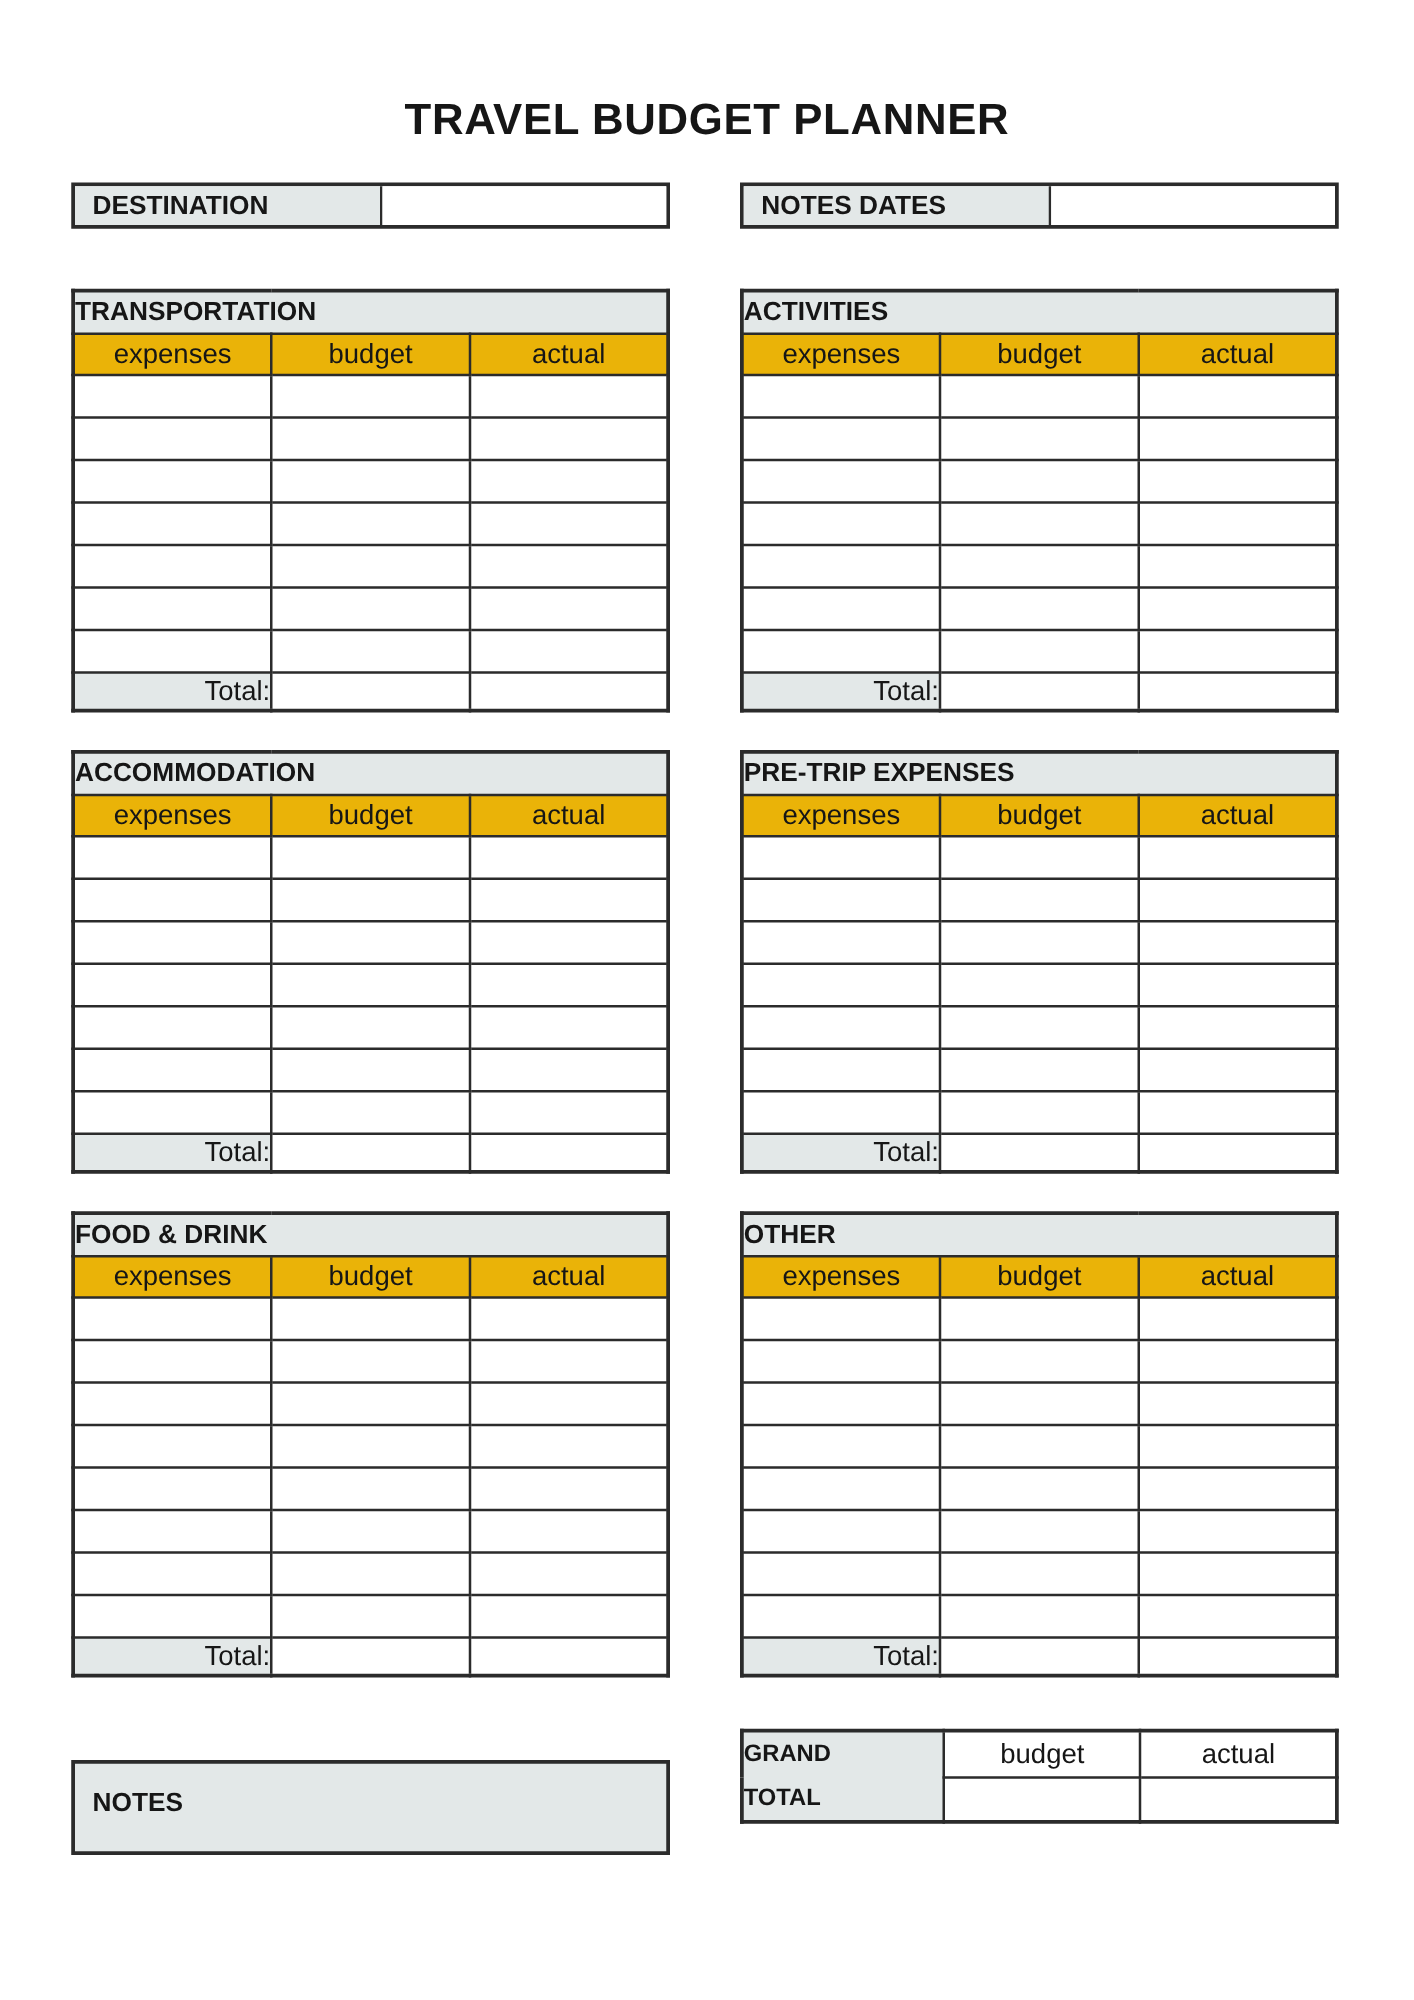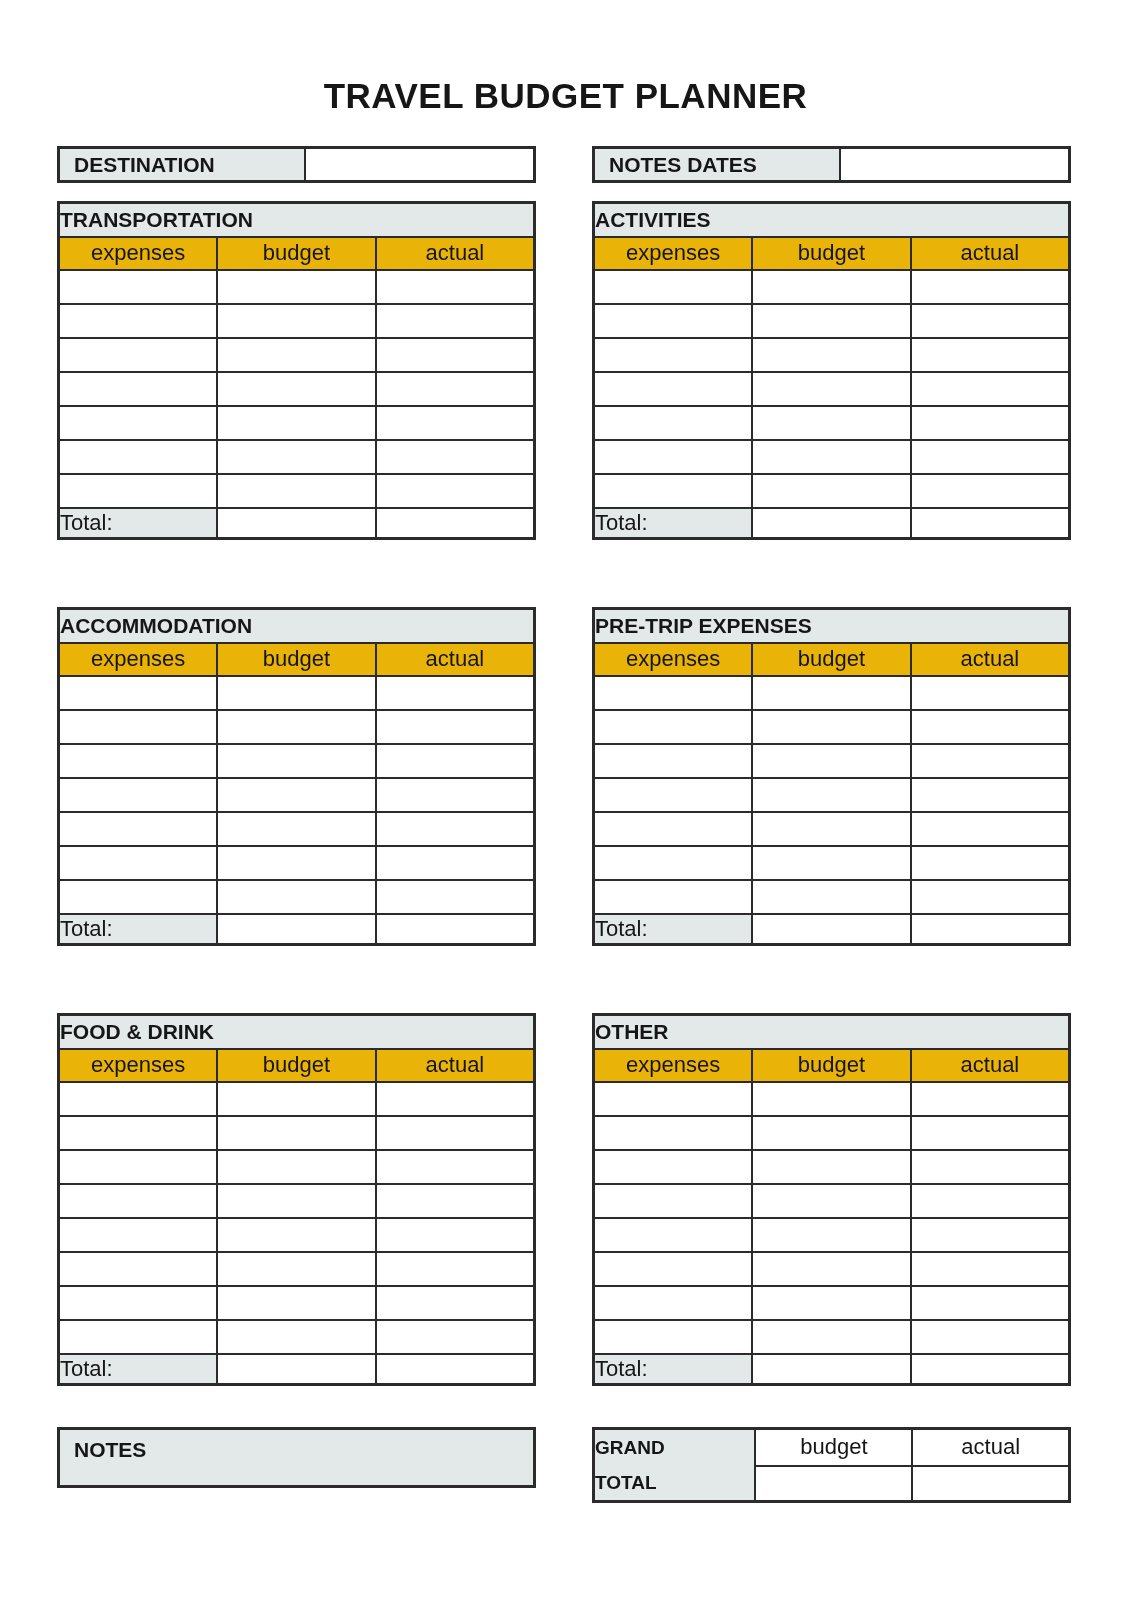--- a/index.html
+++ b/index.html
@@ -49,21 +49,21 @@
     border-right:2px solid var(--border);
     font-weight:bold;
     font-size:21px;
     display:flex;
     align-items:center;
     padding-left:14px;
   }
   .field-value{ flex:1; background:#fff; }
 
   
-  .tables-grid{ margin-top:18px; row-gap:67px; }
+  .tables-grid{ margin-top:48px; row-gap:30px; }
   table.section-table{
     width:100%;
     border-collapse:collapse;
     border:3px solid var(--border);
     table-layout:fixed;
   }
   table.section-table th, table.section-table td{
     border:2px solid var(--border);
     padding:0;
   }
@@ -84,30 +84,31 @@
   }
   .col-expenses{ width:52.5%; }
   .col-budget{ width:24%; }
   .col-actual{ width:23.5%; }
   tbody tr.data-row{ height:34px; background:#fff; }
   .total-row{ height:31px; }
   .total-label{
     background:var(--fill);
     font-weight:400;
     font-size:22px;
-    text-align:left;
+    text-align:right;
   }
 
   
   .bottom-row{ margin-top:41px; }
   .notes-box{
-    height:61px;
+    height:76px;
     border:3px solid var(--border);
     background:var(--fill);
-    padding:8px 0 0 14px;
+    padding:20px 0 0 14px;
+    margin-top:25px;
   }
   .notes-label{ font-weight:bold; font-size:21px; }
 
   table.grand-table{
     width:100%;
     height:76px;
     border-collapse:collapse;
     border:3px solid var(--border);
     table-layout:fixed;
   }

